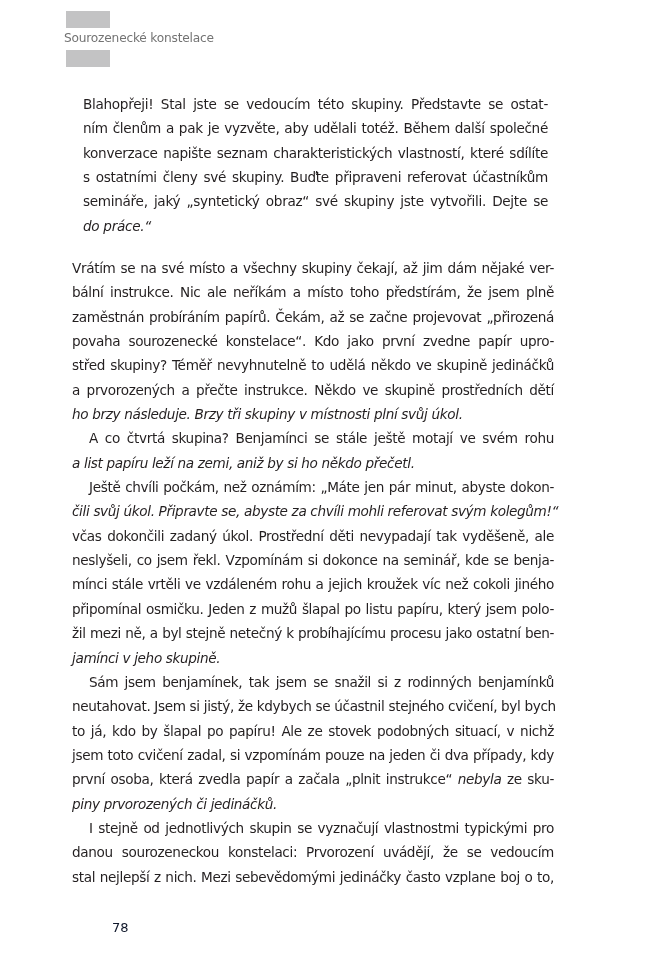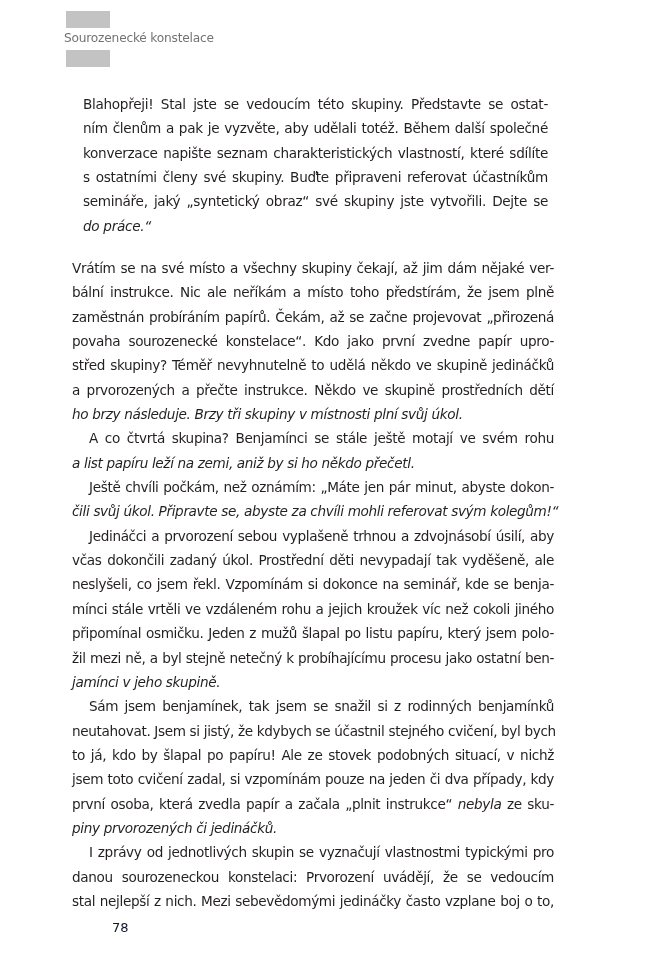--- a/index.html
+++ b/index.html
@@ -45,33 +45,32 @@
   <span class="line">střed skupiny? Téměř nevyhnutelně to udělá někdo ve skupině jedináčků</span>
   <span class="line">a prvorozených a přečte instrukce. Někdo ve skupině prostředních dětí</span>
   <span class="line last">ho brzy následuje. Brzy tři skupiny v místnosti plní svůj úkol.</span>
 
   <span class="line indent">A co čtvrtá skupina? Benjamínci se stále ještě motají ve svém rohu</span>
   <span class="line last">a list papíru leží na zemi, aniž by si ho někdo přečetl.</span>
 
   <span class="line indent">Ještě chvíli počkám, než oznámím: „Máte jen pár minut, abyste dokon-</span>
   <span class="line last">čili svůj úkol. Připravte se, abyste za chvíli mohli referovat svým kolegům!“</span>
 
-  <span class="line indent">Jedináčci a prvorození sebou vyplašeně trhnou a zdvojnásobí úsilí, aby</span>
   <span class="line">včas dokončili zadaný úkol. Prostřední děti nevypadají tak vyděšeně, ale</span>
   <span class="line">neslyšeli, co jsem řekl. Vzpomínám si dokonce na seminář, kde se benja-</span>
   <span class="line">mínci stále vrtěli ve vzdáleném rohu a jejich kroužek víc než cokoli jiného</span>
   <span class="line">připomínal osmičku. Jeden z mužů šlapal po listu papíru, který jsem polo-</span>
   <span class="line">žil mezi ně, a byl stejně netečný k probíhajícímu procesu jako ostatní ben-</span>
   <span class="line last">jamínci v jeho skupině.</span>
 
   <span class="line indent">Sám jsem benjamínek, tak jsem se snažil si z rodinných benjamínků</span>
   <span class="line">neutahovat. Jsem si jistý, že kdybych se účastnil stejného cvičení, byl bych</span>
   <span class="line">to já, kdo by šlapal po papíru! Ale ze stovek podobných situací, v nichž</span>
   <span class="line">jsem toto cvičení zadal, si vzpomínám pouze na jeden či dva případy, kdy</span>
   <span class="line"><span>první osoba, která zvedla papír a začala „plnit instrukce“ </span><em>nebyla</em><span> ze sku-</span></span>
   <span class="line last">piny prvorozených či jedináčků.</span>
 
-  <span class="line indent">I zprávy od jednotlivých skupin se vyznačují vlastnostmi typickými pro</span>
+  <span class="line indent">I stejně od jednotlivých skupin se vyznačují vlastnostmi typickými pro</span>
   <span class="line">danou sourozeneckou konstelaci: Prvorození uvádějí, že se vedoucím</span>
   <span class="line">stal nejlepší z nich. Mezi sebevědomými jedináčky často vzplane boj o to,</span>
 </div>
 
 <div class="page-number">78</div>
 
 </body></html>

